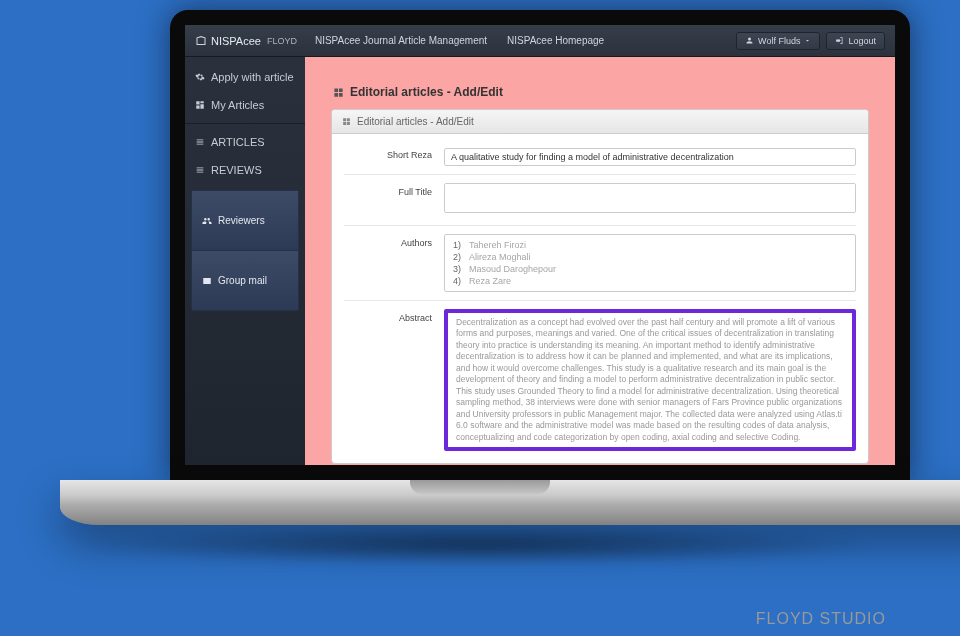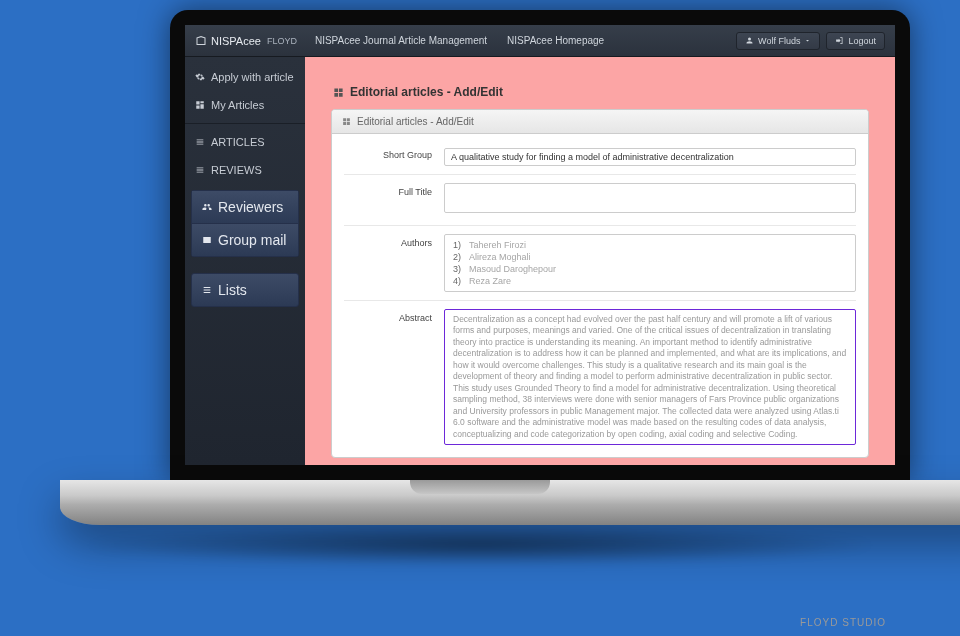--- a/index.html
+++ b/index.html
@@ -70,21 +70,21 @@
       width: 800px;
       height: 42px;
       background: radial-gradient(ellipse at center, rgba(0,0,0,.45), rgba(0,0,0,0) 70%);
       filter: blur(4px);
     }
     .watermark {
       position: absolute;
       bottom: 8px;
       right: 14px;
       color: #999;
-      font-size: 10px;
+      font-size: 16px;
       letter-spacing: 1px;
     }
     .topbar {
       height: 32px;
       background: linear-gradient(to bottom, #363e4a, #2b323d);
       display: flex;
       align-items: center;
       color: #cfd5dc;
       font-size: 10px;
       padding: 0 10px;
@@ -158,22 +158,22 @@
       border-radius: 3px;
       overflow: hidden;
     }
     .side-btn {
       display: flex;
       align-items: center;
       gap: 6px;
       background: linear-gradient(to bottom, #3d4b66, #2c3a55);
       border: 1px solid #25304a;
       color: #e3e7ee;
-      font-size: 14px;
-      padding: 8px 10px;
+      font-size: 10px;
+      padding: 24px 10px;
       cursor: pointer;
     }
     .side-btn + .side-btn {
       border-top: none;
     }
     .side-btn.single {
       margin: 10px 6px 0;
       border-radius: 3px;
     }
     .content {
@@ -287,21 +287,21 @@
       gap: 8px;
     }
     .authors-box .num {
       color: #666;
       filter: none;
     }
     .authors-box .name {
       filter: blur(0.6px);
     }
     .abstract-box {
-      border: 1px solid #6d28d9;
+      border: 4px solid #6d28d9;
       border-radius: 2px;
       padding: 4px 8px;
       background: #fff;
       font-size: 8.5px;
       color: #999;
       line-height: 1.35;
     }
     .icon {
       display: inline-flex;
       align-items: center;
@@ -402,28 +402,20 @@
           </div>
           <div class="side-btn">
             <span class="icon">
               <svg width="10" height="10" viewBox="0 0 24 24" fill="#e3e7ee">
                   <path d="M3 5h18v14H3V5Zm9 7L4.5 7H19.5L12 12Z"></path>
                 </svg>
             </span>
             <span>Group mail</span>
           </div>
         </div>
-        <div class="side-btn single">
-          <span class="icon">
-            <svg width="10" height="10" viewBox="0 0 24 24" fill="#e3e7ee">
-                <path d="M4 5h16v2H4zm0 6h16v2H4zm0 6h16v2H4z"></path>
-              </svg>
-          </span>
-          <span>Lists</span>
-        </div>
       </div>
 
       <div class="content">
         <div class="page-title">
           <span class="icon">
             <svg width="11" height="11" viewBox="0 0 24 24" fill="#555">
                 <path d="M3 3h8v8H3zm10 0h8v8h-8zM3 13h8v8H3zm10 0h8v8h-8z"></path>
               </svg>
           </span>
           <span>Editorial articles - Add/Edit</span>
@@ -435,21 +427,21 @@
               <svg width="9" height="9" viewBox="0 0 24 24" fill="#888">
                   <path d="M3 3h8v8H3zm10 0h8v8h-8zM3 13h8v8H3zm10 0h8v8h-8z"></path>
                 </svg>
             </span>
             <span>Editorial articles - Add/Edit</span>
           </div>
           <div class="panel-body">
 
 
             <div class="form-row">
-              <div class="form-label">Short Group</div>
+              <div class="form-label">Short Reza</div>
               <div class="form-field">
                 <input class="text-input" value="A qualitative study for finding a model of administrative decentralization" style="">
               </div>
             </div>
 
             <div class="form-row">
               <div class="form-label">Full Title</div>
               <div class="form-field">
                 <textarea class="textarea" style="min-height: 30px;"></textarea>
               </div>

